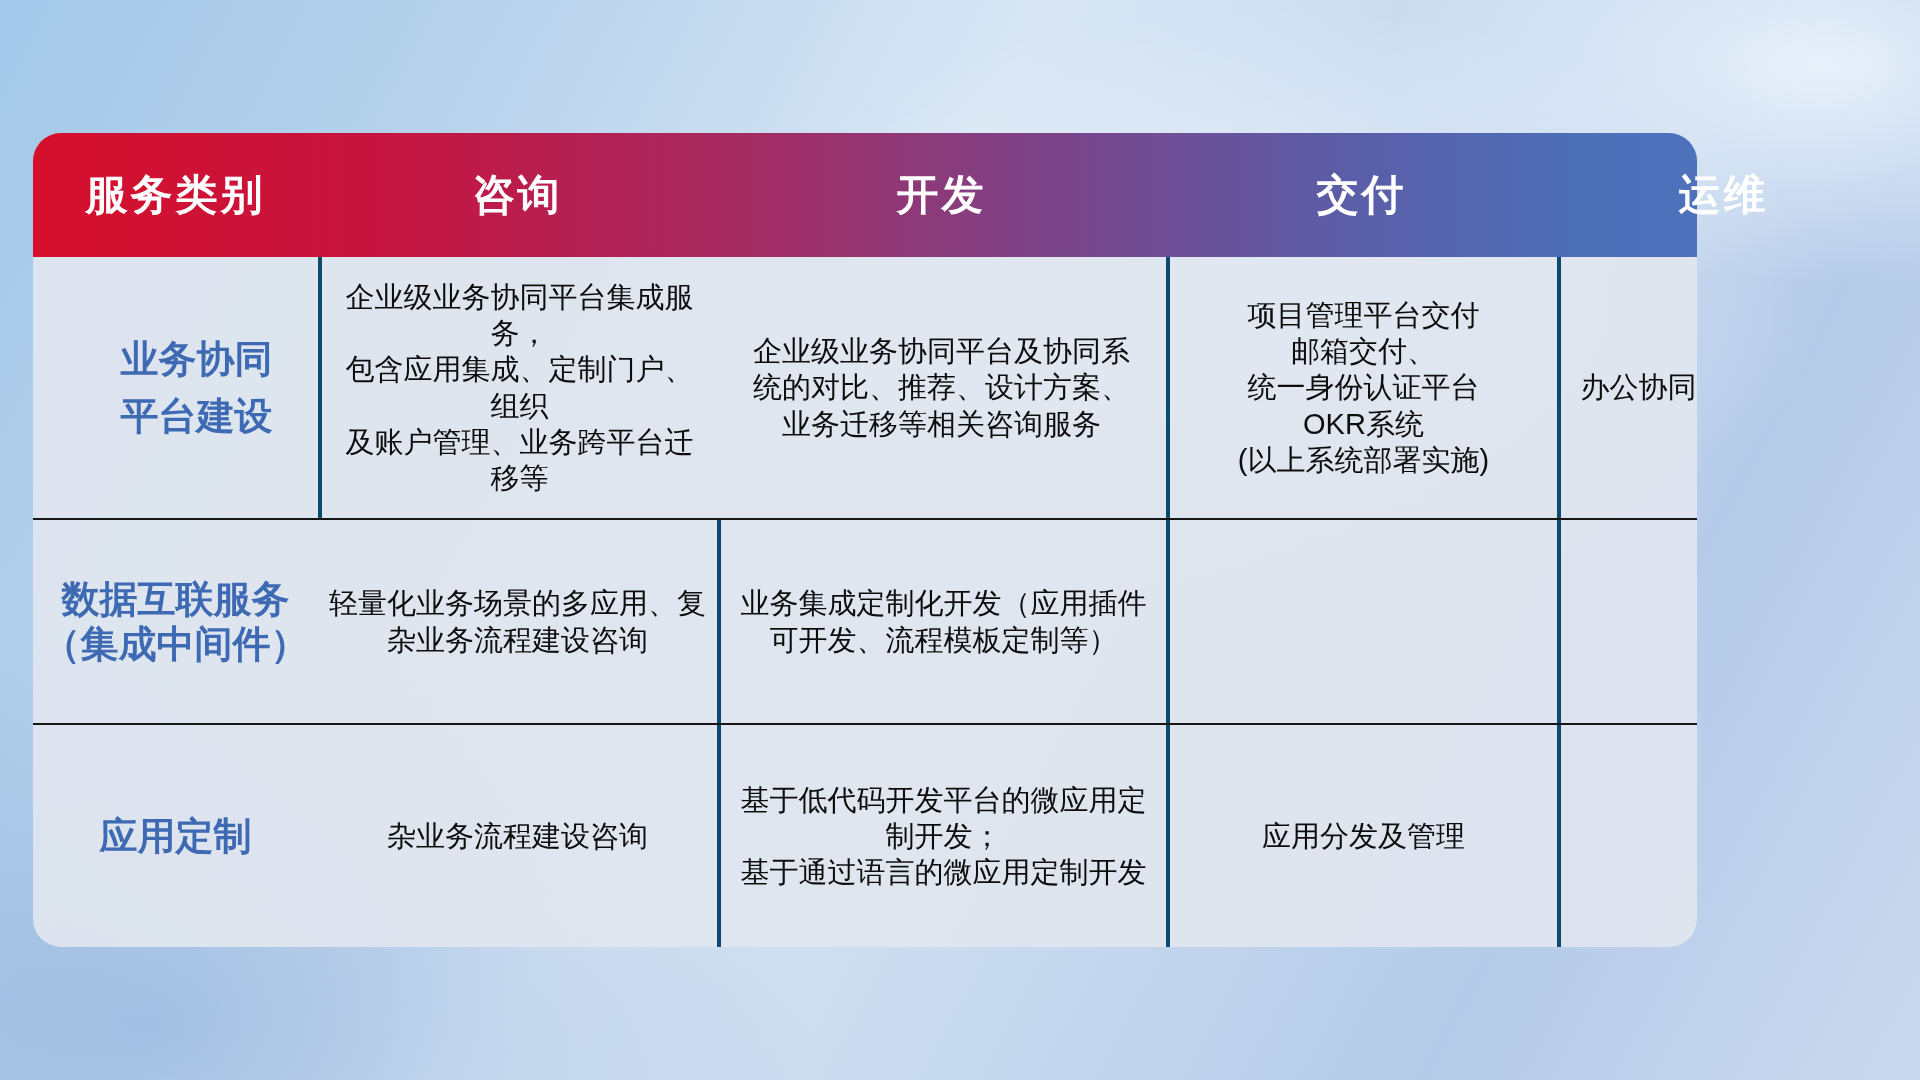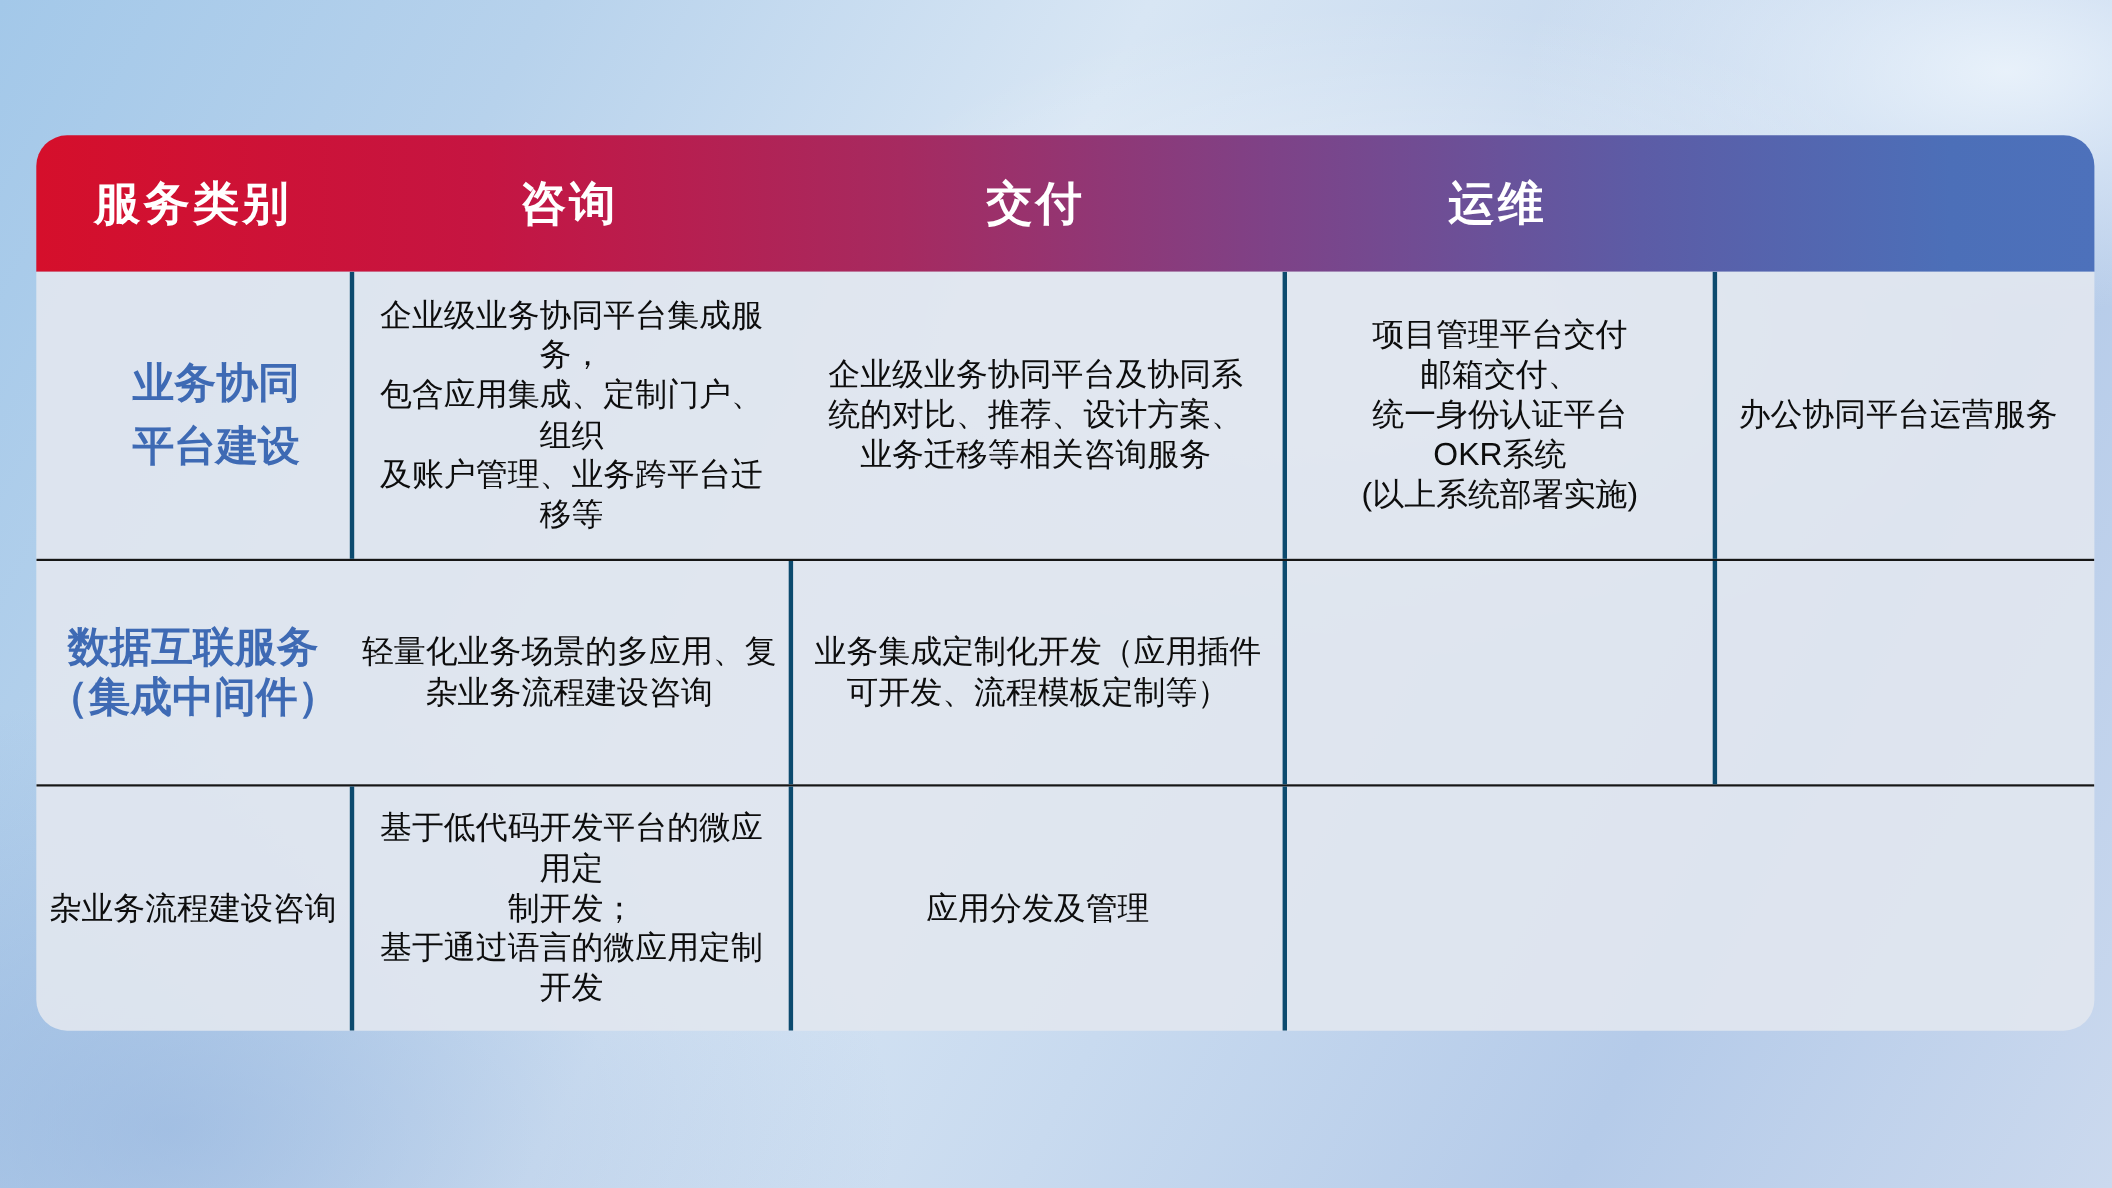--- a/index.html
+++ b/index.html
@@ -7,21 +7,21 @@
   body {
     font-family:"Liberation Sans","DejaVu Sans",sans-serif;
     overflow:hidden;
     background:
       radial-gradient(900px 480px at 66% 28%, rgba(255,255,255,0.55), rgba(255,255,255,0) 62%),
       radial-gradient(1100px 650px at 8% 95%, rgba(130,165,215,0.50), rgba(255,255,255,0) 60%),
       radial-gradient(800px 400px at 95% 6%, rgba(240,247,253,0.85), rgba(255,255,255,0) 55%),
       linear-gradient(118deg,#a3c8e9 0%,#b7d2ec 20%,#d8e6f4 42%,#c8daef 60%,#b5cbe9 80%,#cbd9ee 100%);
   }
   .table-wrap {
-    position:absolute; left:33px; top:123px; width:1871px;
+    position:absolute; left:33px; top:133px; width:1664px;
   }
   .thead {
     display:grid;
     grid-template-columns:285px 399px 449px 391px 333px;
     height:124px;
     border-radius:28px 28px 0 0;
     background:linear-gradient(90deg,
       #d50f2b 0%, #c51542 22%, #a62a60 42%, #7e4287 60%,
       #5c5ca6 78%, #4c6fb8 93%, #4d71bb 100%);
   }
@@ -55,20 +55,21 @@
   .cat.tight { line-height:1.18; }
 </style>
 </head>
 <body>
 
 <div class="table-wrap">
 
   <div class="thead">
     <div class="th">服务类别</div>
     <div class="th">咨询</div>
+    <div class="th">开发</div>
     <div class="th">交付</div>
     <div class="th">运维</div>
   </div>
 
   <div class="tbody">
 
     <div class="trow r1">
       <div class="cell cat loose">业务协同
 平台建设</div>
       <div class="cell vline">企业级业务协同平台集成服务，
@@ -90,20 +91,21 @@
 （集成中间件）</div>
       <div class="cell">轻量化业务场景的多应用、复
 杂业务流程建设咨询</div>
       <div class="cell vline">业务集成定制化开发（应用插件
 可开发、流程模板定制等）</div>
       <div class="cell vline"></div>
       <div class="cell vline"></div>
     </div>
 
     <div class="trow r3">
+      <div class="cell cat tight">应用定制</div>
       <div class="cell">杂业务流程建设咨询</div>
       <div class="cell vline">基于低代码开发平台的微应用定
 制开发；
 基于通过语言的微应用定制开发</div>
       <div class="cell vline">应用分发及管理</div>
       <div class="cell vline"></div>
     </div>
 
   </div>
 </div>

